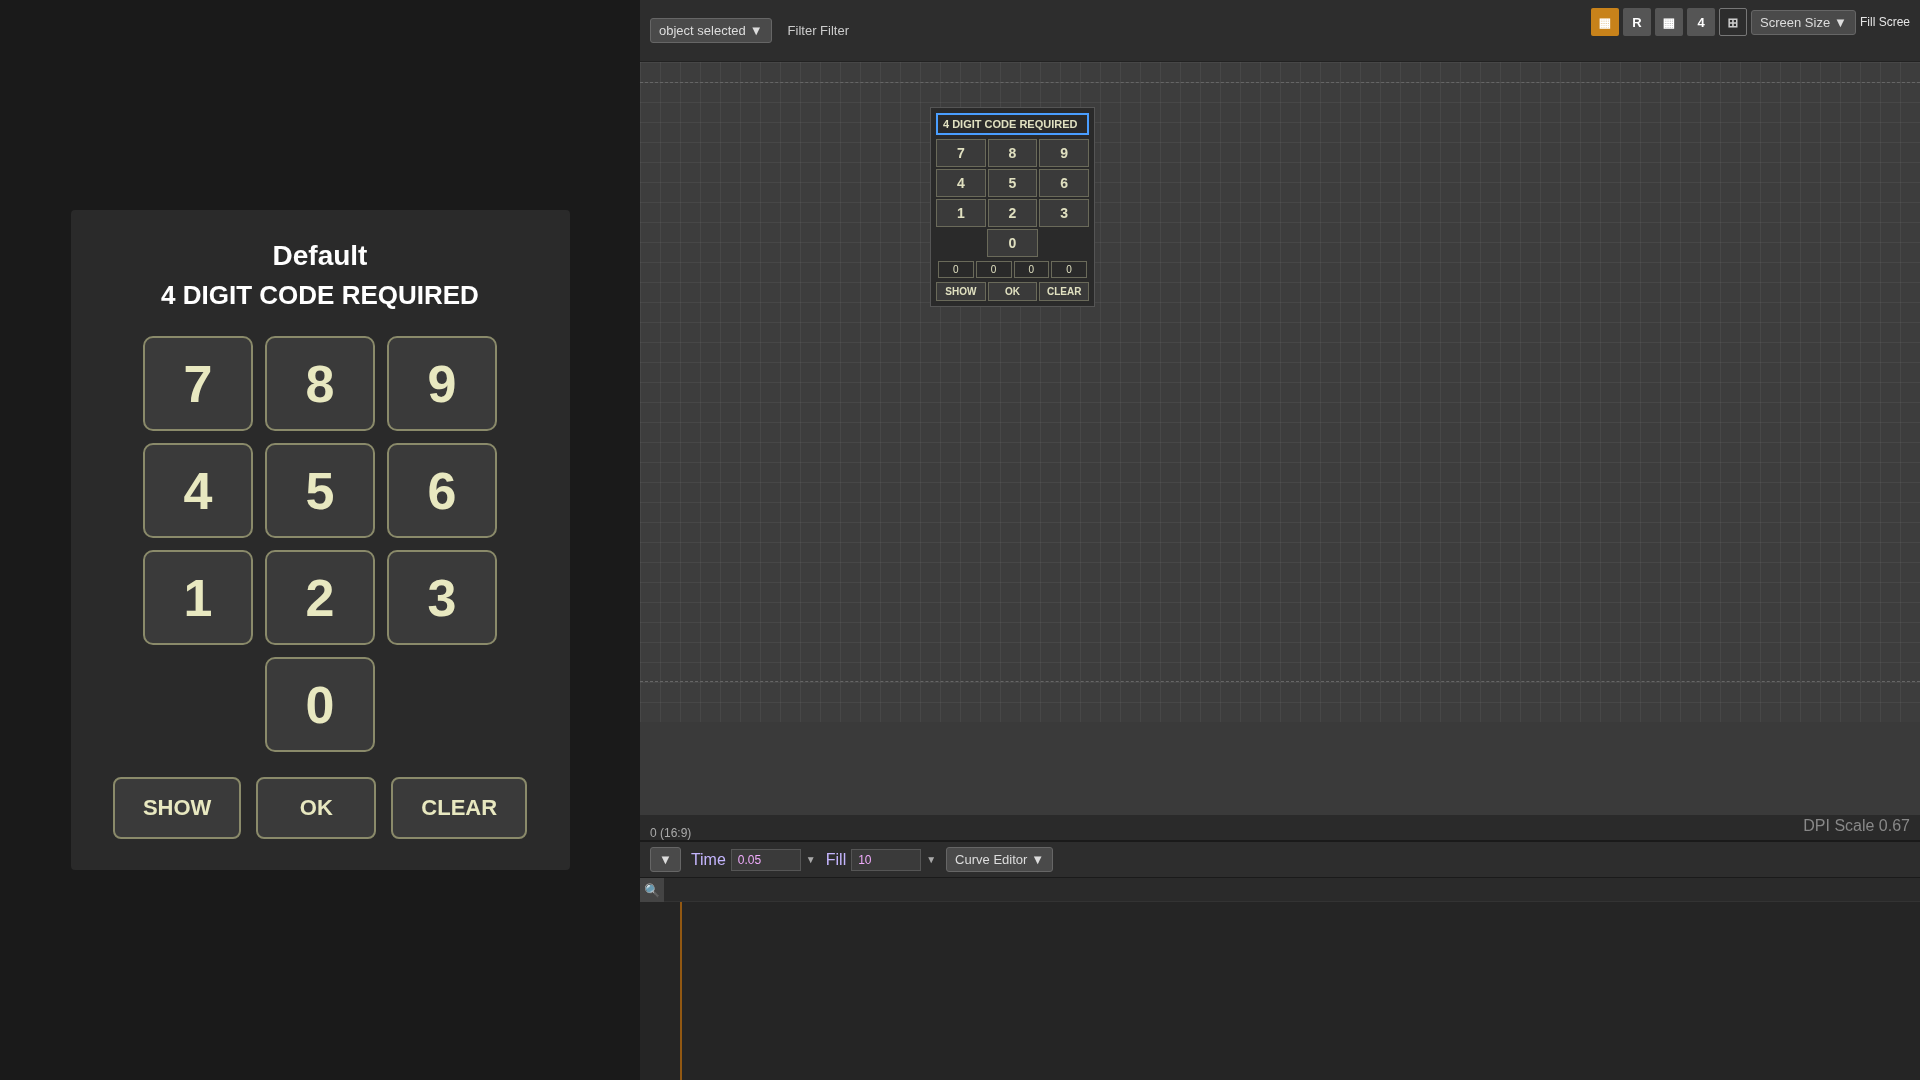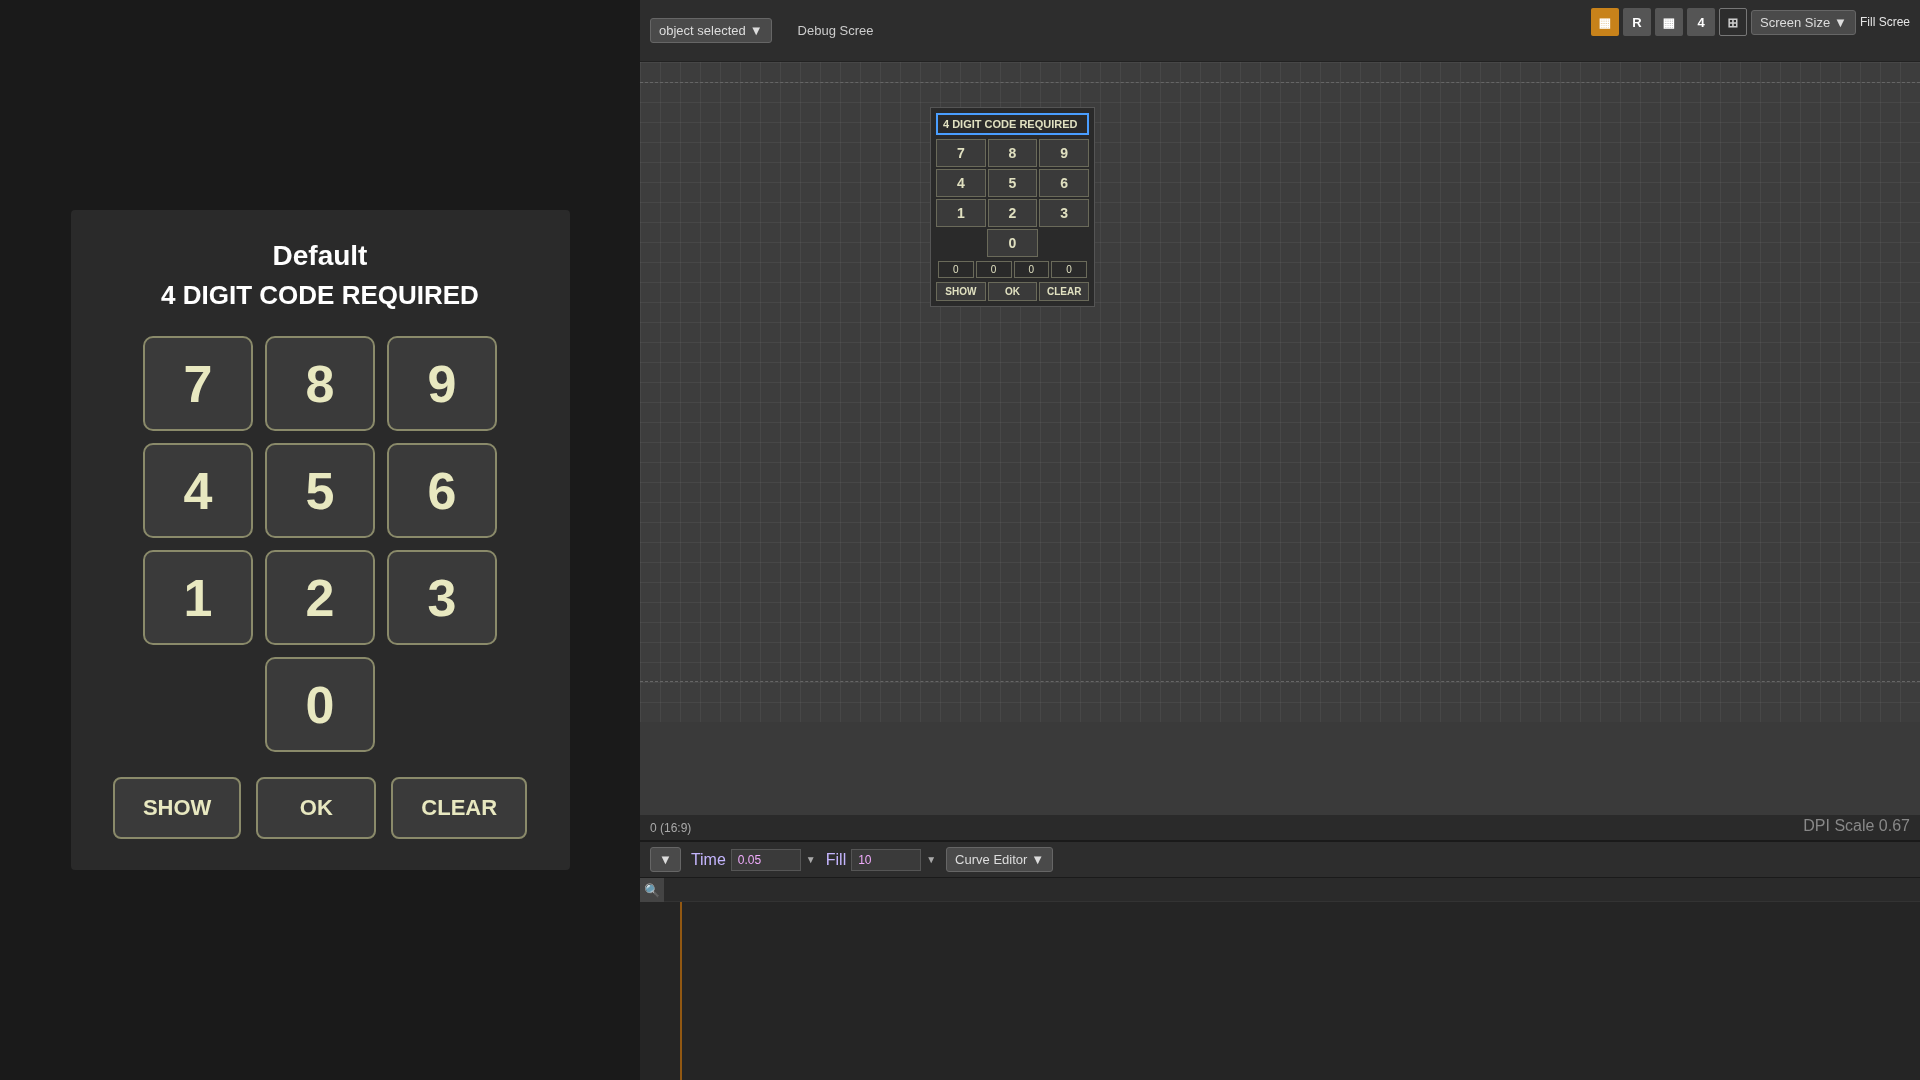--- a/index.html
+++ b/index.html
@@ -108,21 +108,21 @@
       background: #3a3a3a;
     }
 
     
     .top-toolbar {
       height: 62px;
       background: #2d2d2d;
       display: flex;
       align-items: center;
       padding: 0 10px;
-      gap: 18px;
+      gap: 8px;
       border-bottom: 1px solid #222;
     }
 
     .toolbar-dropdown {
       background: #4a4a4a;
       border: 1px solid #666;
       color: #ddd;
       padding: 4px 8px;
       font-size: 13px;
       cursor: pointer;
@@ -298,21 +298,21 @@
 
     
     .bottom-info {
       position: absolute;
       bottom: 240px;
       left: 0;
       right: 0;
       height: 25px;
       background: #2a2a2a;
       display: flex;
-      align-items: center;
+      align-items: flex-end;
       padding: 0 10px;
       gap: 20px;
     }
 
     .bottom-info-text {
       color: #aaa;
       font-size: 12px;
     }
 
     
@@ -428,21 +428,21 @@
   </div>
 </div>
 
 <div class="right-panel">
 
   <div class="top-toolbar">
     <div class="toolbar-dropdown">
       <span>object selected</span>
       <span>▼</span>
     </div>
-    <span class="toolbar-label">Debug Scree</span>
+    <span class="toolbar-label">Filter Filter</span>
 
     <div class="right-toolbar">
       <button class="toolbar-icon-btn">
         <span>▦</span>
       </button>
       <button class="toolbar-icon-btn gray">
         <span>R</span>
       </button>
       <button class="toolbar-icon-btn gray">
         <span>▦</span>

